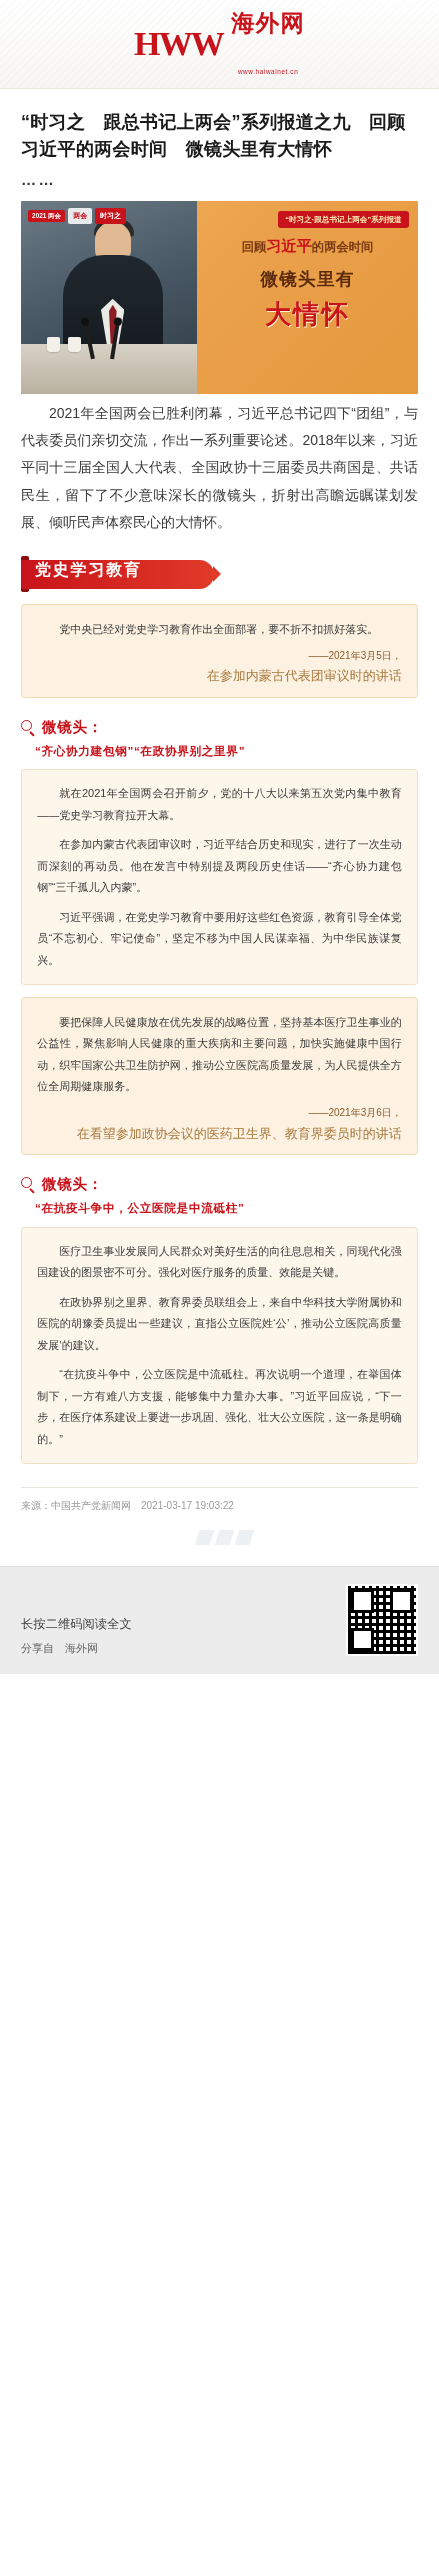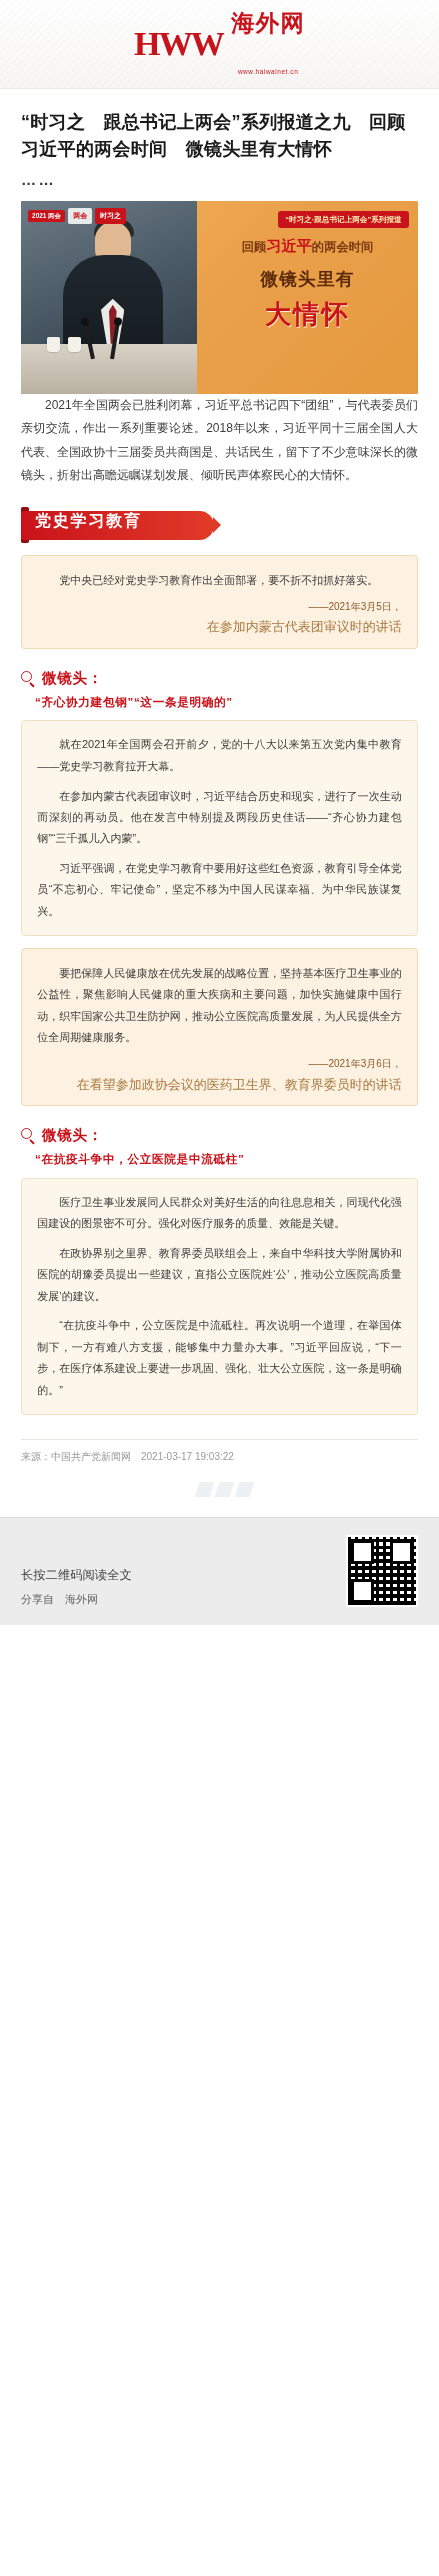--- a/index.html
+++ b/index.html
@@ -251,22 +251,22 @@
     background: #c9131b;
     color: #fff;
     font-size: 7px;
     padding: 2.9px 4.7px;
     border-radius: 1.8px;
     font-weight: bold;
   }
 
   
   .lead {
-    margin: 0 21px 0 21px;
-    font-size: 12px;
+    margin: 6px 21px 0 21px;
+    font-size: 14px;
     line-height: 1.95;
     color: #3b3b3b;
     text-align: justify;
     text-indent: 2em;
   }
 
   
   .section-banner {
     position: relative;
     margin: 20px 21px 0 21px;
@@ -540,21 +540,21 @@
     <div class="quote-note">在参加内蒙古代表团审议时的讲话</div>
   </div>
 
   <div class="micro-head">
     <span class="micro-icon">
       <span class="ring"></span>
         <span class="handle"></span>
     </span>
     <span class="micro-title">微镜头：</span>
   </div>
-  <div class="micro-sub">“齐心协力建包钢”“这一条是明确的”</div>
+  <div class="micro-sub">“齐心协力建包钢”“在政协界别之里界”</div>
 
   <div class="content-card">
     <p>就在2021年全国两会召开前夕，党的十八大以来第五次党内集中教育——党史学习教育拉开大幕。</p>
     <p>在参加内蒙古代表团审议时，习近平结合历史和现实，进行了一次生动而深刻的再动员。他在发言中特别提及两段历史佳话——“齐心协力建包钢”“三千孤儿入内蒙”。</p>
     <p>习近平强调，在党史学习教育中要用好这些红色资源，教育引导全体党员“不忘初心、牢记使命”，坚定不移为中国人民谋幸福、为中华民族谋复兴。</p>
   </div>
 
 
   <div class="quote-card">
     <div class="quote-text">要把保障人民健康放在优先发展的战略位置，坚持基本医疗卫生事业的公益性，聚焦影响人民健康的重大疾病和主要问题，加快实施健康中国行动，织牢国家公共卫生防护网，推动公立医院高质量发展，为人民提供全方位全周期健康服务。</div>

